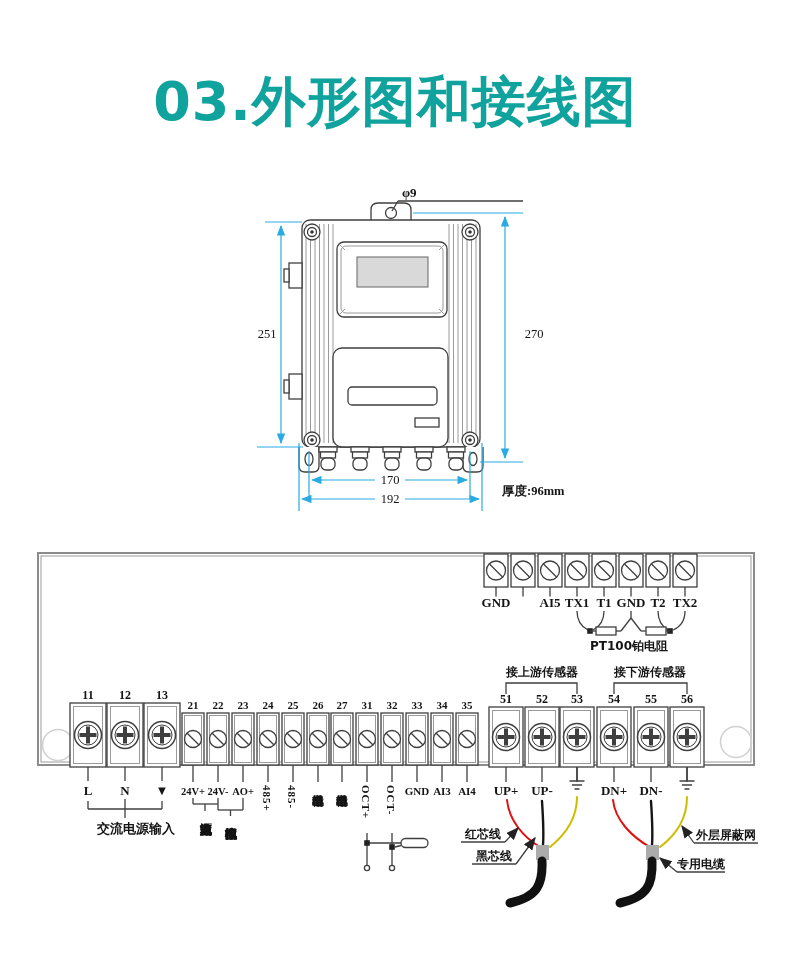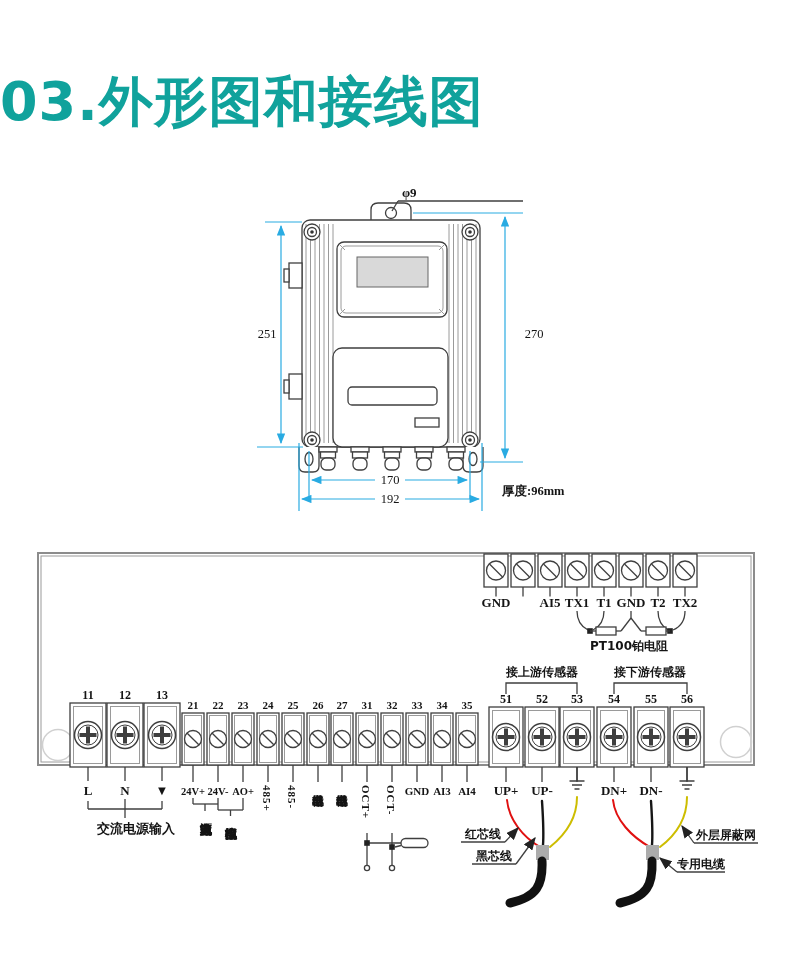--- a/index.html
+++ b/index.html
@@ -1,18 +1,18 @@
 <!DOCTYPE html>
 <html><head>
 <meta charset="utf-8">
 <style>
   html,body{margin:0;padding:0;background:#fff;}
   #page{position:relative;width:790px;height:960px;background:#ffffff;overflow:hidden;
         font-family:"Liberation Sans",sans-serif;}
-  #title{position:absolute;left:0;top:66px;width:790px;
+  #title{position:absolute;left:0;top:66px;width:790px;text-align:center;
          font-family:"DejaVu Sans",sans-serif;font-weight:bold;font-size:54px;
          letter-spacing:1px;color:#10a29c;}
   svg text{user-select:none;}
   .ln{stroke:#3f3f3f;stroke-width:1.3;fill:none;}
   .lnthin{stroke:#9a9a9a;stroke-width:1;fill:none;}
   .boxf{fill:#ffffff;}
   .wire{fill:none;stroke-linecap:round;}
   .num{font:bold 12px "Liberation Serif",serif;fill:#141414;text-anchor:middle;}
   .numS{font:bold 11px "Liberation Serif",serif;fill:#141414;text-anchor:middle;}
   .lab{font:bold 13px "Liberation Serif",serif;fill:#141414;text-anchor:middle;}

